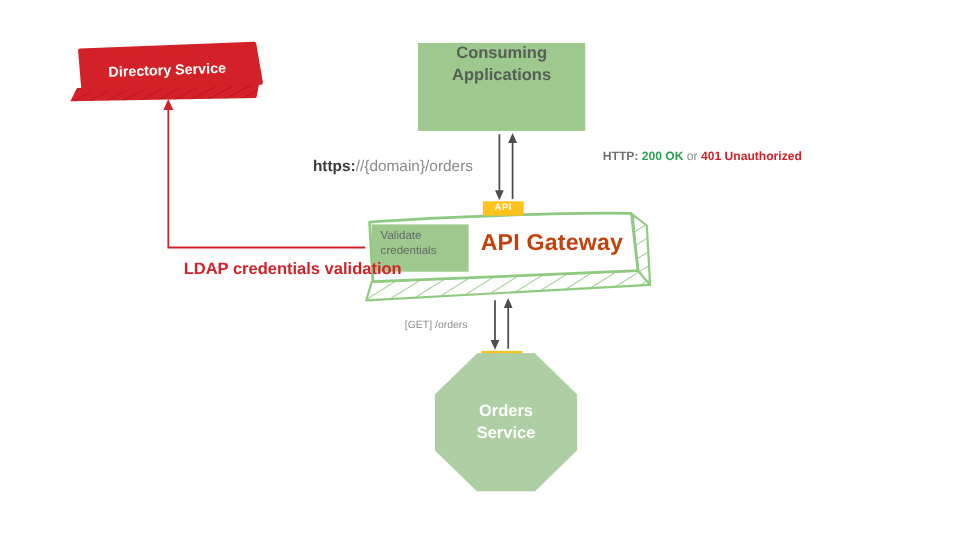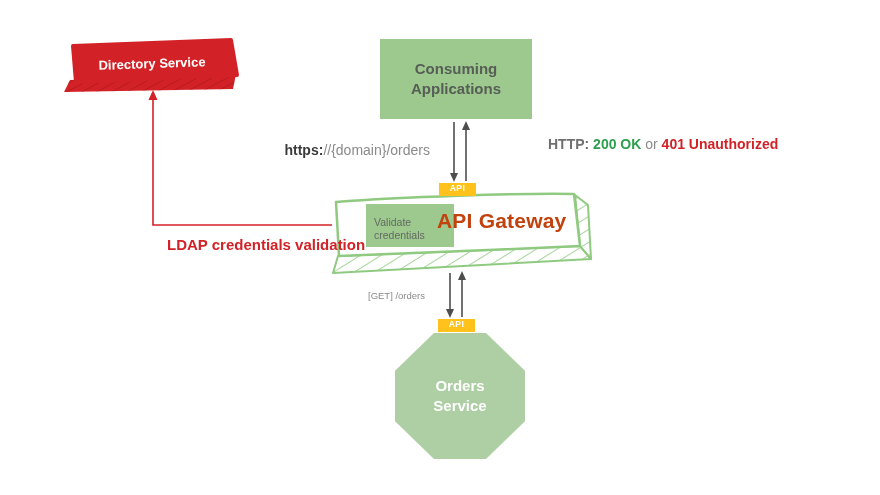--- a/index.html
+++ b/index.html
@@ -6,35 +6,35 @@
   #canvas{
     position:relative;width:880px;height:495px;background:#ffffff;overflow:hidden;
     font-family:"Liberation Sans", sans-serif;
   }
   #diagram-svg{position:absolute;left:0;top:0;width:880px;height:495px;}
   .abs{position:absolute;}
 
   
   .node-consuming{
     left:380px;top:39px;width:152px;height:80px;background:#9dc88e;
-    display:flex;align-items:center;justify-content:center;text-align:center;
+    display:flex;justify-content:center;text-align:center;
     color:#565e56;font-weight:bold;font-size:15px;line-height:1.35;
   }
   .node-consuming span{width:115px;display:block;}
   .node-orders{
-    left:395px;top:333px;width:130px;height:126px;background:#aecfa4;
+    left:395px;top:321px;width:130px;height:126px;background:#aecfa4;
     clip-path:polygon(30% 0,70% 0,100% 30%,100% 70%,70% 100%,30% 100%,0 70%,0 30%);
     display:flex;align-items:center;justify-content:center;text-align:center;
     color:#ffffff;font-weight:bold;font-size:15px;line-height:1.35;
   }
   .node-orders span{width:70px;display:block;}
   .node-validate{
     left:338px;top:204px;width:88px;height:43px;background:#9dc88e;
     color:#646b64;font-size:10.5px;line-height:1.3;
-    display:flex;align-items:flex-end;box-sizing:border-box;padding:4px 8px;margin-left:28px;
+    display:flex;align-items:flex-start;box-sizing:border-box;padding:4px 8px;
   }
   .node-validate span{width:70px;display:block;}
   .gateway-title{
     left:437px;top:209px;width:145px;color:#c2410c;font-weight:bold;font-size:21px;
     letter-spacing:.2px;
   }
   .directory-label{
     left:73px;top:47px;width:158px;height:32px;transform:rotate(-2deg);
     display:flex;align-items:center;justify-content:center;
     color:#ffffff;font-weight:bold;font-size:13px;
@@ -49,21 +49,21 @@
   .api-badge-top{left:439px;top:183px;}
   .api-badge-bottom{left:438px;top:319px;}
 
   
   .request-block{
     left:180px;top:144px;width:250px;text-align:right;
     font-size:14px;line-height:13px;color:#8a8a8a;
   }
   .request-block b{color:#3b3b3b;}
   .response-label{
-    left:532px;top:136px;font-size:14px;color:#6f6f6f;font-weight:600;white-space:nowrap;padding-left:16px;
+    left:532px;top:136px;font-size:11px;color:#6f6f6f;font-weight:600;white-space:nowrap;padding-left:16px;
   }
   .response-label .ok{color:#2e9e4f;font-weight:bold;}
   .response-label .bad{color:#d32227;font-weight:bold;}
   .response-label .or{font-weight:normal;color:#8a8a8a;}
   .ldap-label{left:167px;top:236px;font-size:15px;font-weight:bold;color:#d32227;white-space:nowrap;}
   .get-label{left:368px;top:290px;font-size:9.5px;color:#8a8a8a;white-space:nowrap;}
 </style>
 </head>
 <body>
 

